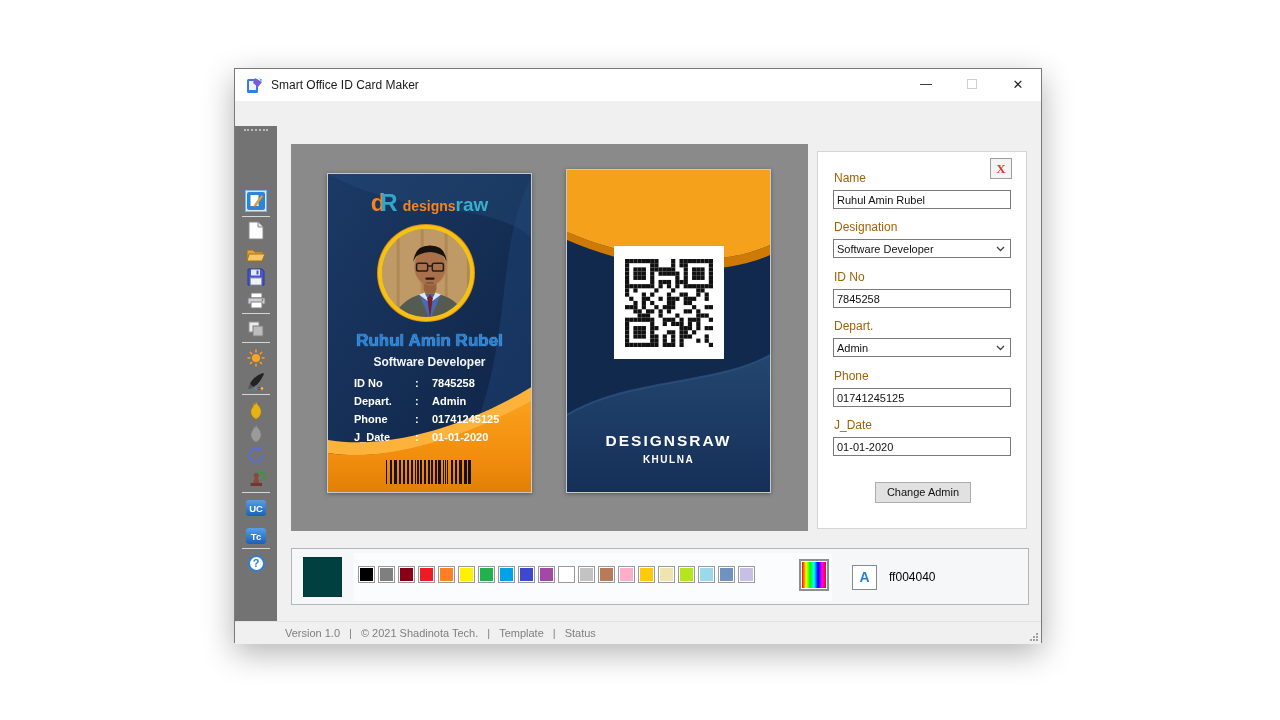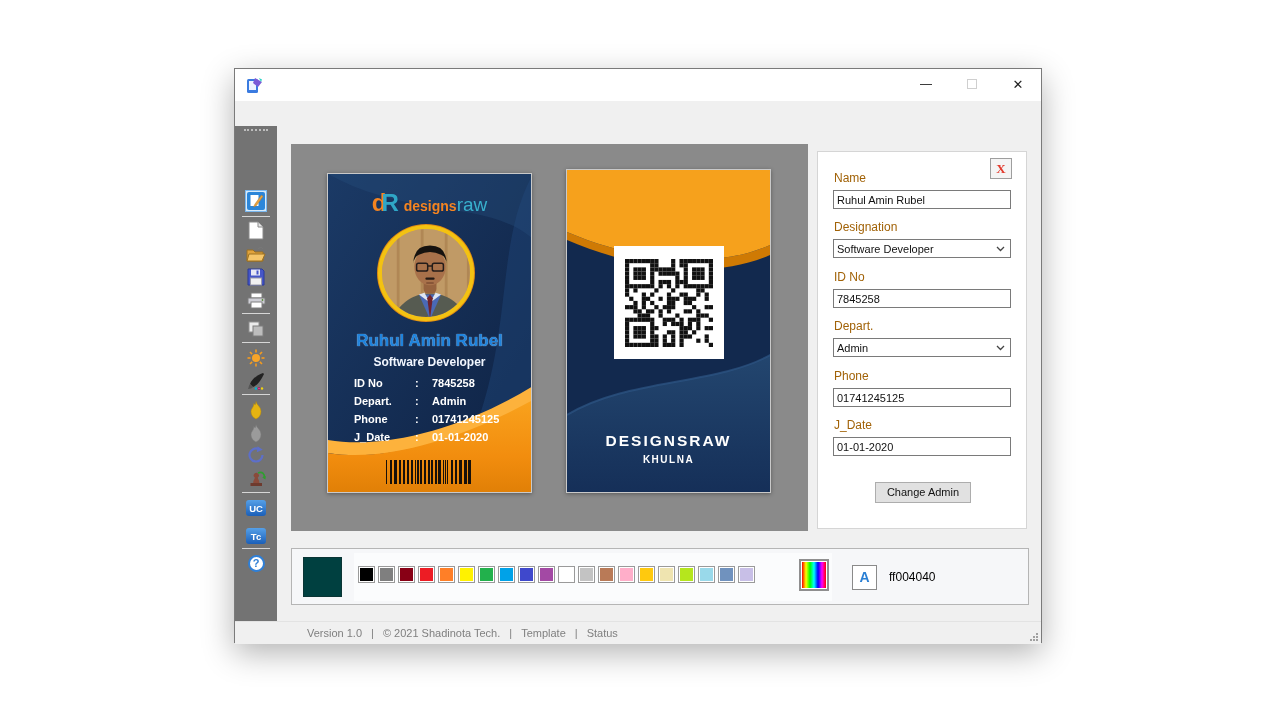--- a/index.html
+++ b/index.html
@@ -38,21 +38,21 @@
   .canvas { position:absolute; left:56px; top:75px; width:517px; height:387px; background:#8a8a8a; }
   .card { position:absolute; overflow:hidden; border:1px solid #c9c9c9; box-shadow:0 1px 4px rgba(0,0,0,.35); }
   .card-front { left:36px; top:29px; width:205px; height:320px; background:#13294f; }
   .card-back  { left:275px; top:25px; width:205px; height:324px; background:#12294e; }
   .cardbg { position:absolute; left:0; top:0; }
 
   .logo { position:absolute; left:0; top:15px; width:100%; text-align:center; white-space:nowrap; }
   .logo .mark-d { font-size:24px; font-weight:bold; color:#f58420; letter-spacing:-2px; }
   .logo .mark-r { font-size:24px; font-weight:bold; color:#2fa7c7; margin-left:-3px; }
   .logo .brand-a { font-size:14px; font-weight:bold; color:#f58420; margin-left:5px; }
-  .logo .brand-b { font-size:19px; font-weight:normal; color:#38b0cd; }
+  .logo .brand-b { font-size:19px; font-weight:bold; color:#38b0cd; }
 
   .photo-ring { position:absolute; left:50px; top:51px; width:96px; height:96px; border-radius:50%;
     border:4px solid #f3c212; overflow:hidden; background:#c09a66; box-shadow:0 0 0 1px #e08a12; }
   .photo-ring svg { display:block; }
 
   .fname { position:absolute; left:0; top:157px; width:100%; text-align:center; font-size:17px; font-weight:bold;
     color:#1f83dc; text-shadow:0 0 1px #cfe6ff; }
   .fdesig { position:absolute; left:0; top:181px; width:100%; text-align:center; font-size:12px; font-weight:bold; color:#f2f7ff; }
 
   .rows { position:absolute; left:26px; top:200px; width:160px; }
@@ -95,36 +95,37 @@
   .swatch .inner { width:100%; height:100%; }
   .rainbow { position:absolute; left:507px; top:10px; width:30px; height:32px; border:2px solid #8f8f8f; background:#fff; padding:1px; }
   .rainbow .inner { width:100%; height:100%;
     background:linear-gradient(90deg,#ff0000,#ffff00,#00ff00,#00ffff,#0000ff,#ff00ff,#ff0000); }
   .alpha-box { position:absolute; left:560px; top:16px; width:25px; height:25px; background:#fff; border:1px solid #8a8a8a;
     color:#2a7fd4; font-size:14px; font-weight:bold; text-align:center; line-height:23px; }
   .color-text { position:absolute; left:597px; top:21px; font-size:12px; color:#000; }
 
   
   .statusbar { position:absolute; left:0; top:552px; width:100%; height:23px; background:#f0f0f0; border-top:1px solid #e3e3e3;
-    font-size:11px; color:#7f7f7f; display:flex; align-items:center; padding-left:72px; gap:9px; }
+    font-size:11px; color:#7f7f7f; display:flex; align-items:center; padding-left:50px; gap:9px; }
   .grip { position:absolute; right:2px; bottom:2px; }
 </style>
 </head>
 <body>
 
 <div class="stage">
   <div class="window">
 
     <div class="titlebar">
       <svg class="app-icon" viewBox="0 0 17 17">
         <rect x="1" y="2" width="11" height="14" rx="1.5" fill="#3a7be0"></rect>
         <rect x="3" y="4" width="7" height="9" fill="#eef4ff"></rect>
         <path d="M9,1 L16,5 L12,10 L7,6 Z" fill="#7b5bd6"></path>
         <path d="M13,1 L16,2.5 L15,5 Z" fill="#2bd3c6"></path>
       </svg>
+      <span class="title-text">Smart Office ID Card Maker</span>
       <div class="winbtn btn-min"><span>—</span></div>
       <div class="winbtn btn-max"><span class="sq"></span></div>
       <div class="winbtn btn-close"><span>✕</span></div>
     </div>
 
 
     <div class="toolbar">
       <div class="tgrip"></div>
 
       <div class="tool sel" style="top:65px">

